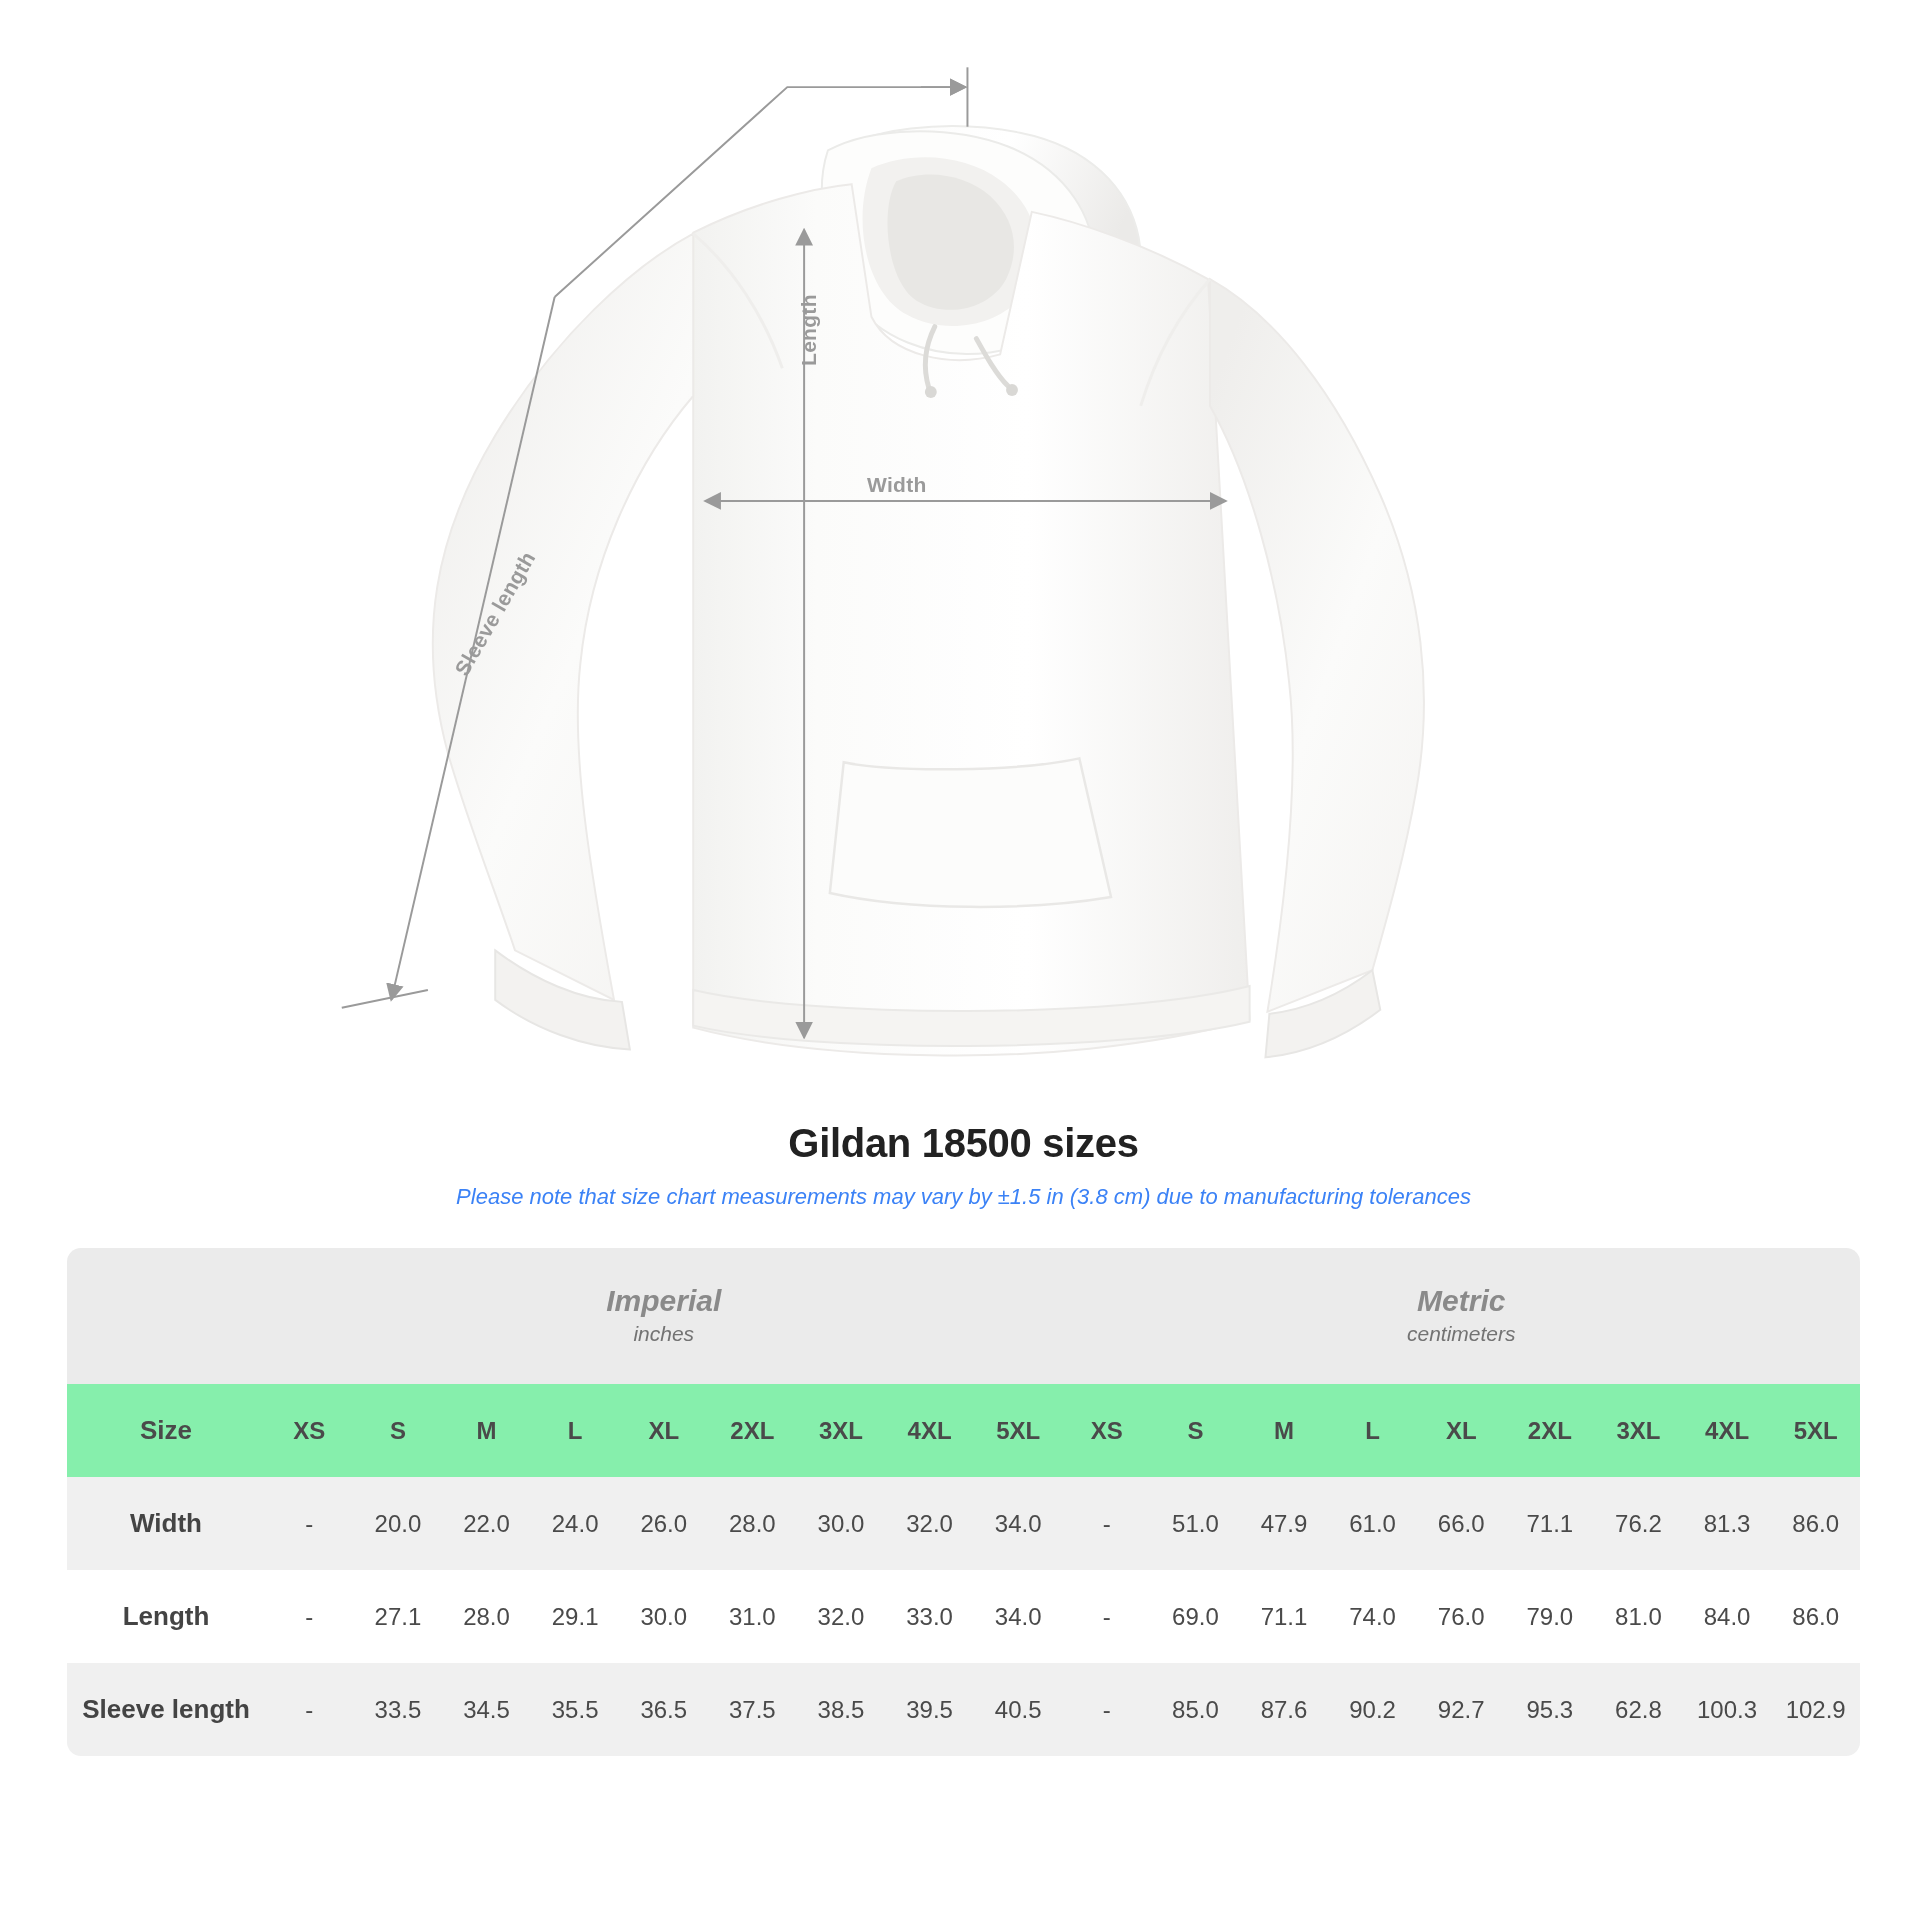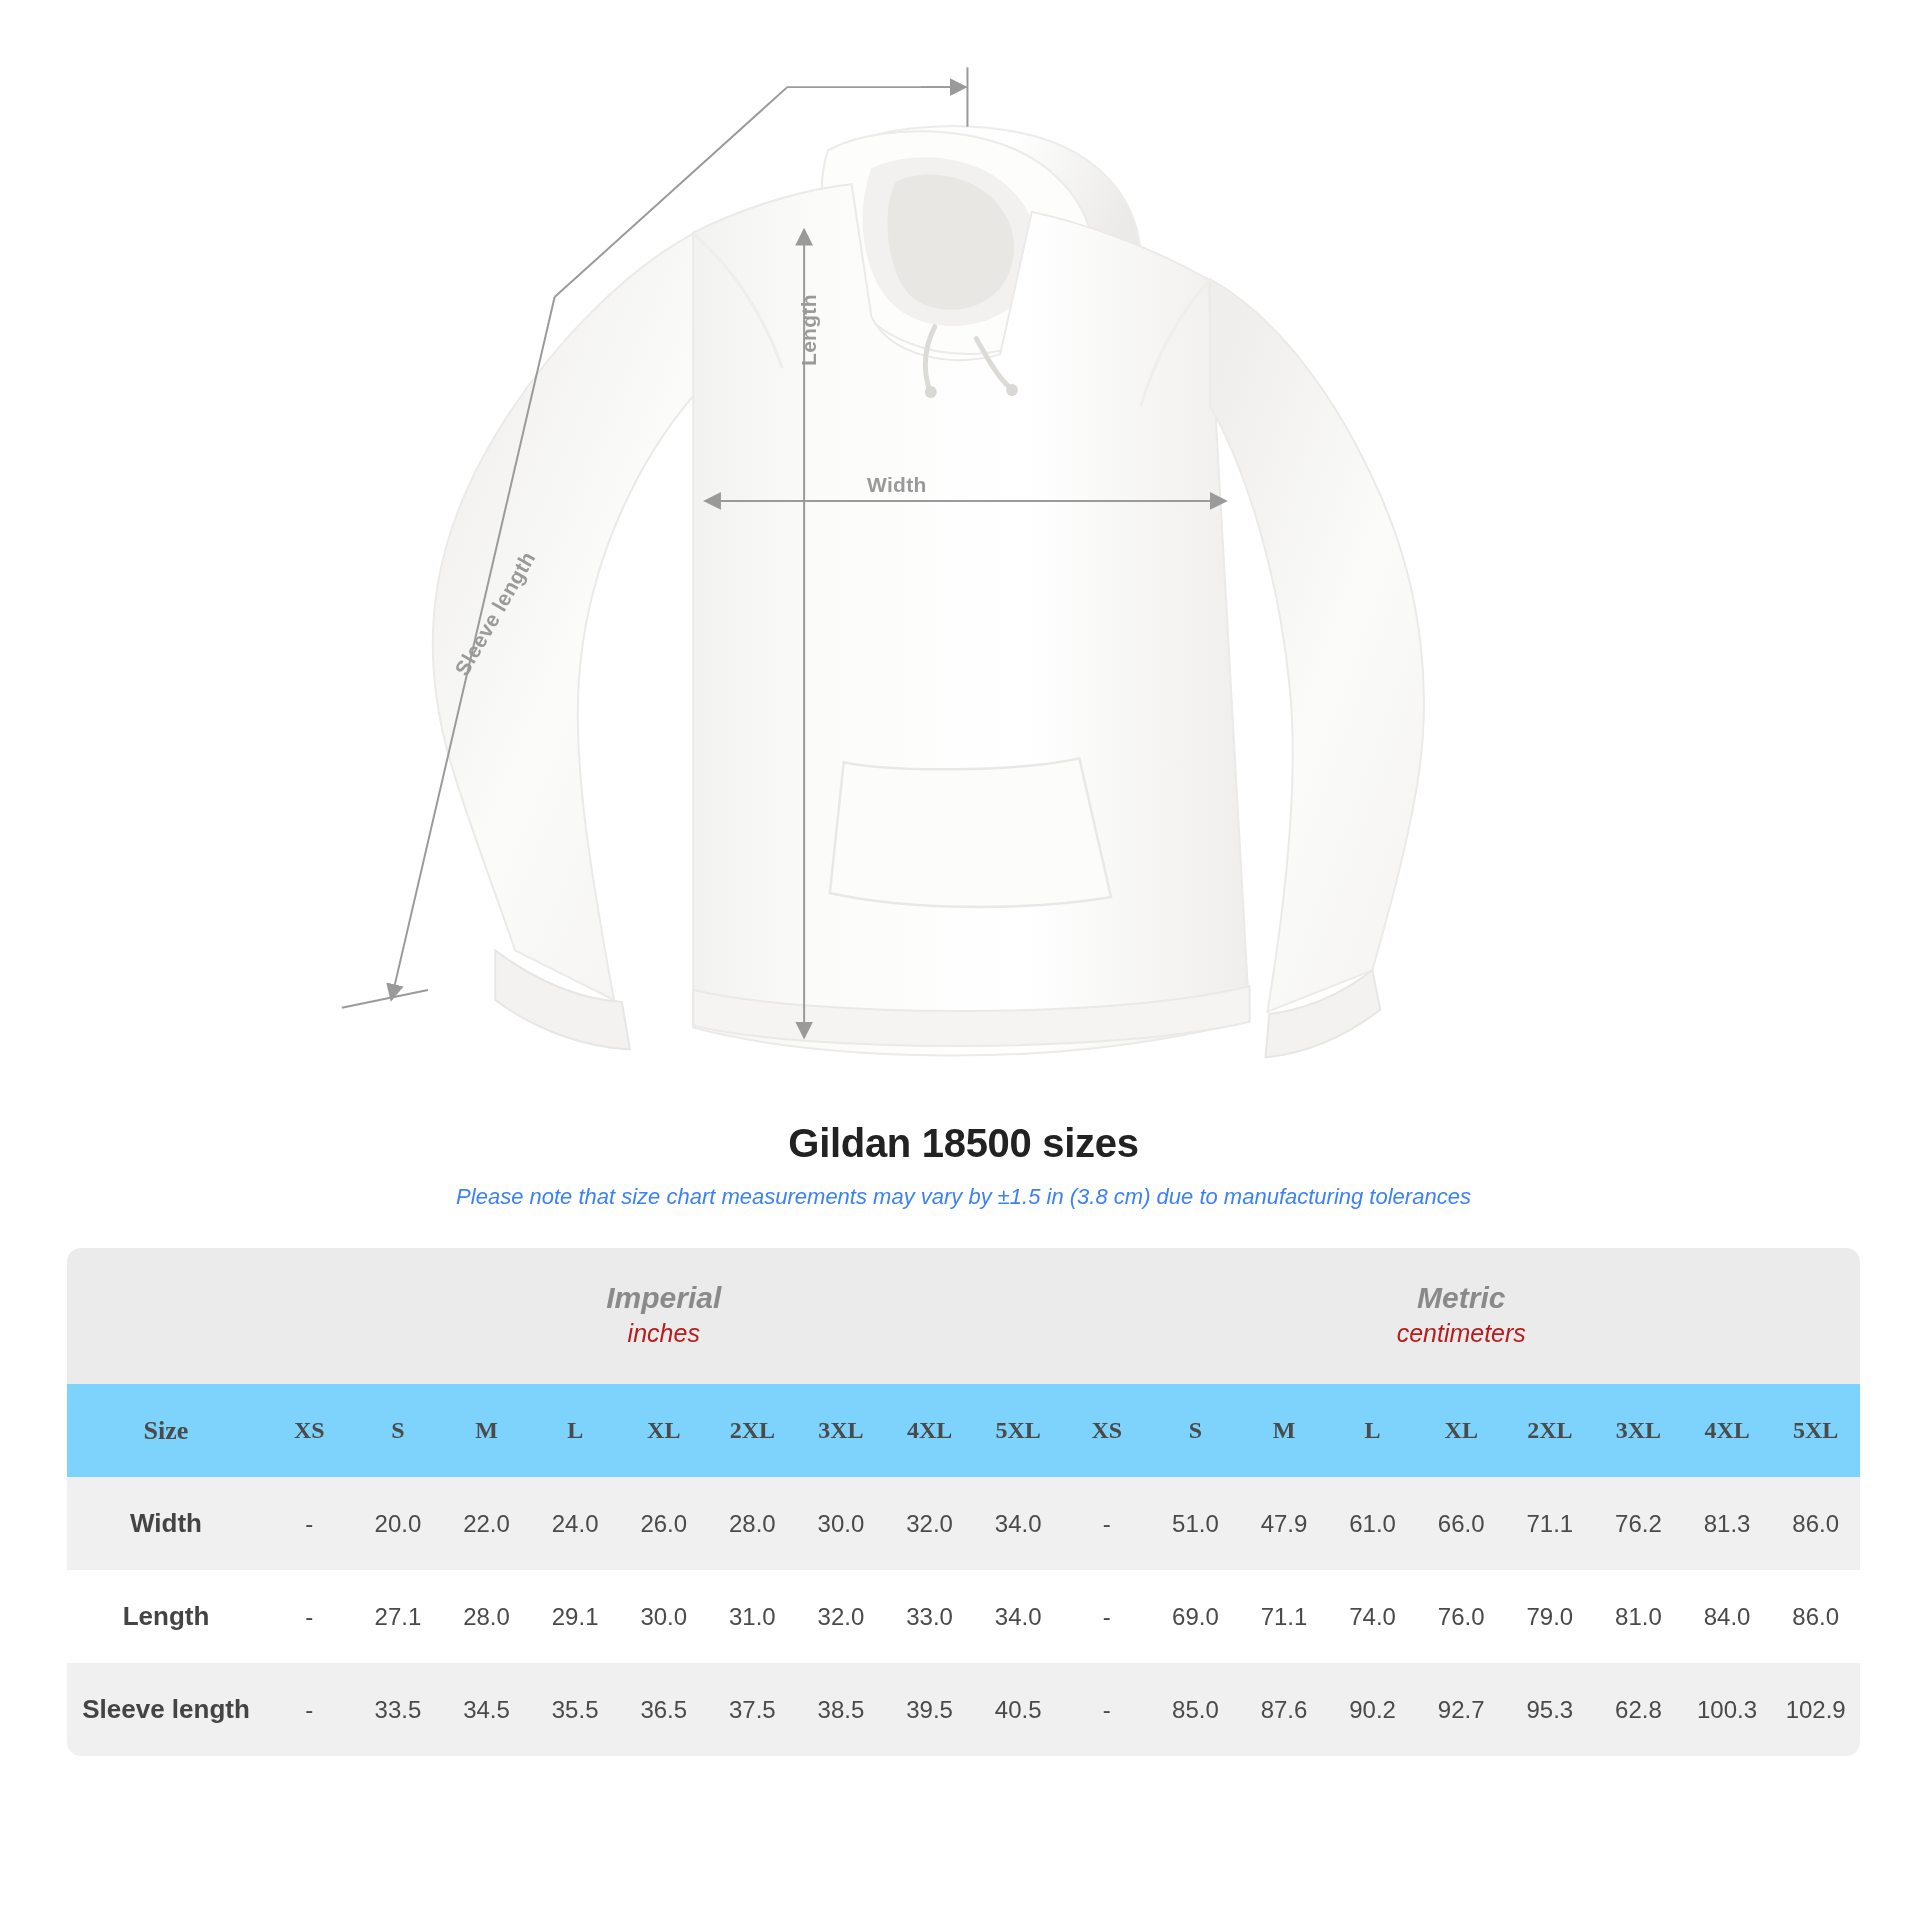--- a/index.html
+++ b/index.html
@@ -99,35 +99,34 @@
     padding: 0;
   }
   .unit-name {
     font-size: 30px;
     font-weight: bold;
     font-style: italic;
     color: #8a8a8a;
     line-height: 1.15;
   }
   .unit-sub {
-    font-size: 25px;
+    font-size: 21px;
     font-style: italic;
-    color: #b91c1c;
+    color: #737373;
     line-height: 1.4;
   }
   .unit-row td.corner { background: #ebebeb; }
 
   
   .head-row td {
     height: 91px;
-    background: #7dd3fc;
+    background: #86efac;
     font-weight: bold;
     color: #555;
     font-size: 25px;
-    font-family: Liberation Serif, serif;
   }
   .head-row td.lbl {
     font-size: 26px;
   }
 
   
   .data-row td {
     height: 91px;
   }
   .data-row.alt td {

